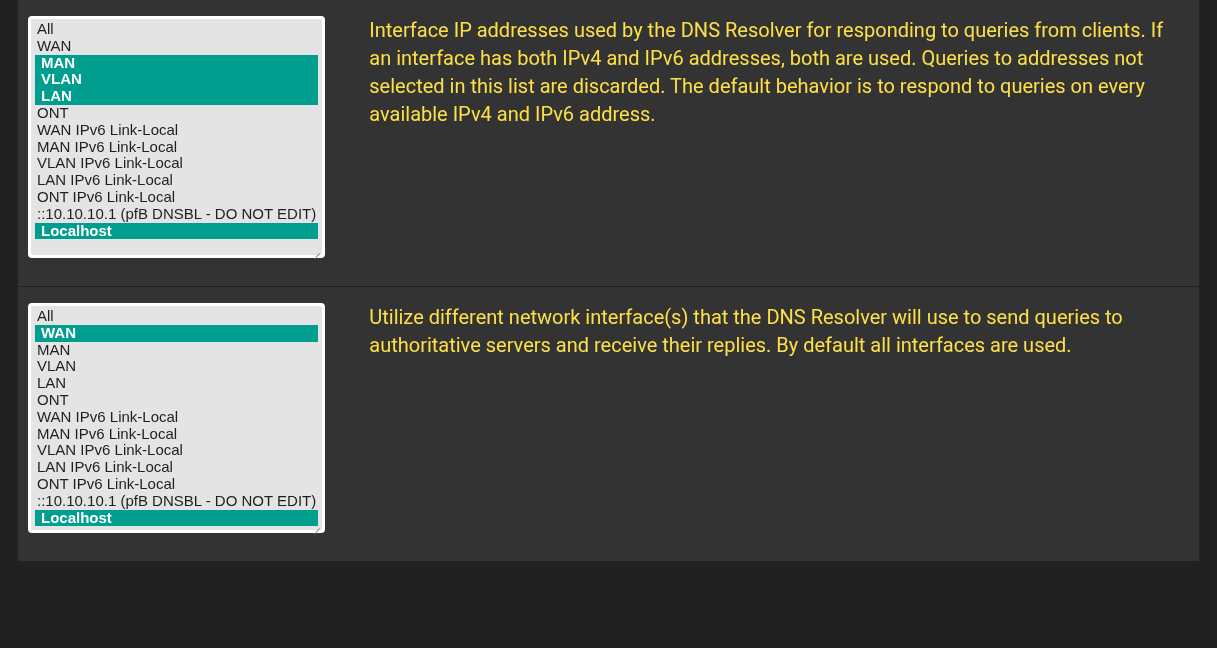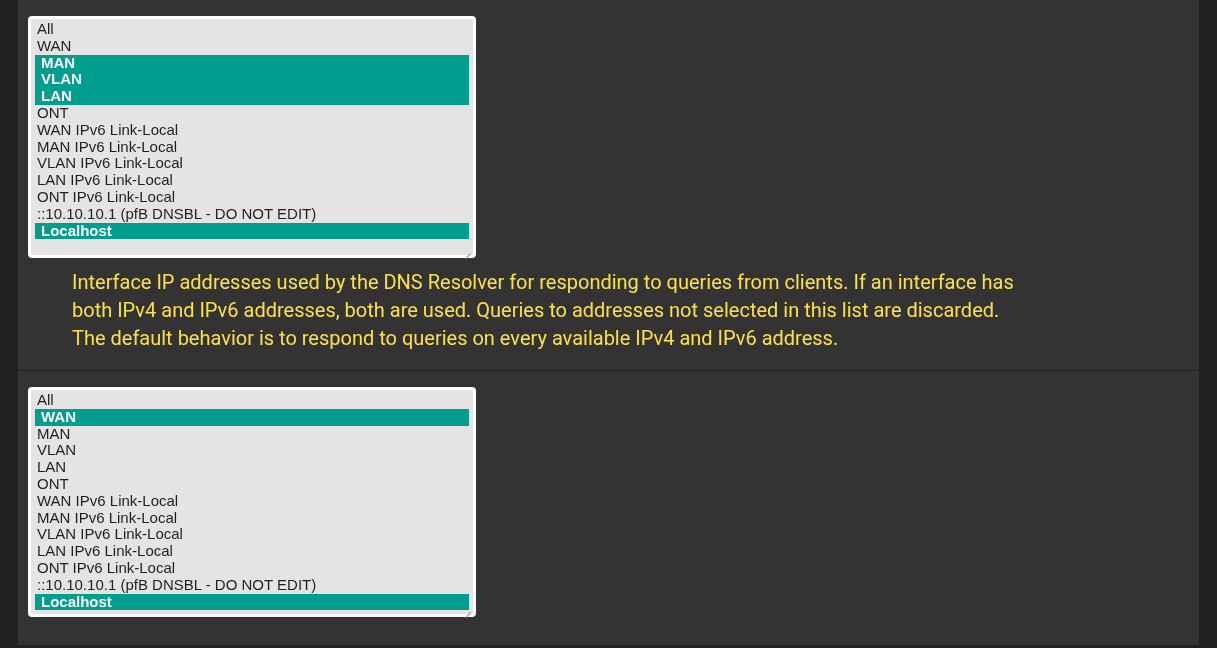--- a/index.html
+++ b/index.html
@@ -26,21 +26,21 @@
     }
     .label-col a {
       color: #ffffff;
       text-decoration: underline;
       font-weight: 700;
       font-size: 15px;
     }
     .input-col {
       flex: 1;
       display: flex;
-      flex-direction: column;
+      flex-direction: row;
     }
     .select-wrap {
       background: #ffffff;
       border-radius: 4px;
       padding: 3px;
       width: 448px;
       position: relative;
       margin-bottom: 10px;
     }
     .select-inner {
@@ -143,16 +143,17 @@
             <div class="opt" role="option" aria-selected="false">WAN IPv6 Link-Local</div>
             <div class="opt" role="option" aria-selected="false">MAN IPv6 Link-Local</div>
             <div class="opt" role="option" aria-selected="false">VLAN IPv6 Link-Local</div>
             <div class="opt" role="option" aria-selected="false">LAN IPv6 Link-Local</div>
             <div class="opt" role="option" aria-selected="false">ONT IPv6 Link-Local</div>
             <div class="opt" role="option" aria-selected="false">::10.10.10.1 (pfB DNSBL - DO NOT EDIT)</div>
             <div class="opt sel" role="option" aria-selected="true">Localhost</div>
           </div>
         <div class="resize-grip"></div>
       </div>
+      <div class="help-text">Utilize different network interface(s) that the DNS Resolver will use to send queries to authoritative servers and receive their replies. By default all interfaces are used.</div>
     </div>
   </div>
 
 </div>
 
 </body></html>

